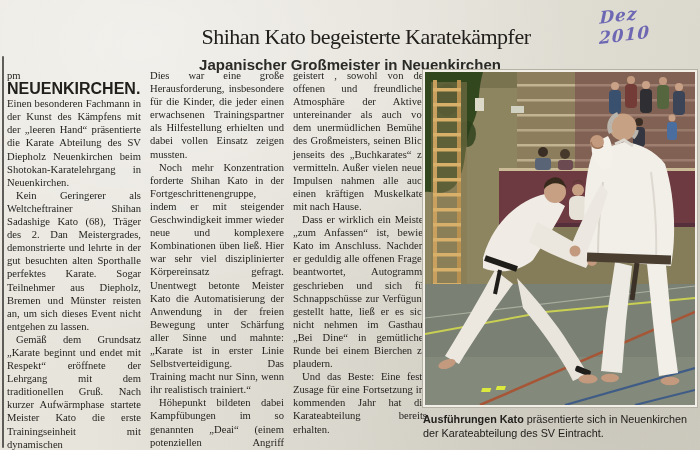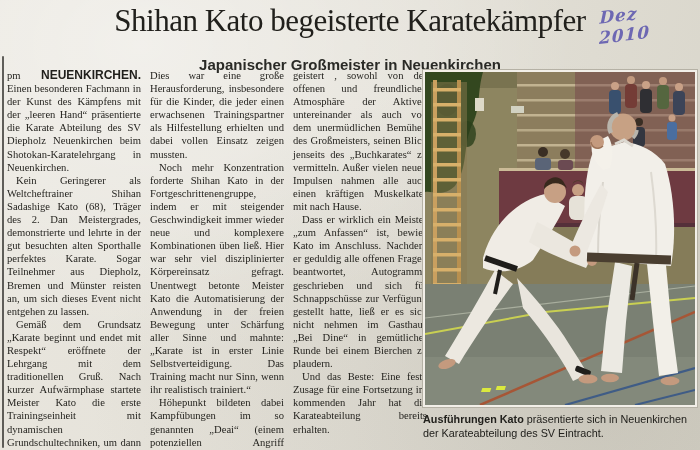--- a/index.html
+++ b/index.html
@@ -19,41 +19,41 @@
     position:absolute;left:2px;top:56px;width:2px;height:392px;
     background:#3b3a36;opacity:.8;border-radius:1px;
   }
   .handwriting{
     position:absolute;top:2px;right:6px;width:95px;
     font-family:"DejaVu Serif", serif;font-style:italic;font-weight:bold;
     font-size:17px;color:#5a54ae;transform:rotate(-7deg) skewX(-8deg);
     letter-spacing:1px;opacity:.85;
   }
   .headline{
-    position:absolute;top:4px;left:40px;width:620px;margin:0;
+    position:absolute;top:4px;left:40px;width:620px;margin:16px;
     font-family:"Liberation Serif", serif;font-weight:normal;
-    font-size:31px;line-height:34px;color:#21201c;text-align:center;
+    font-size:22px;line-height:34px;color:#21201c;text-align:center;
     letter-spacing:-.5px;
   }
   .subheadline{
     position:absolute;top:56px;left:40px;width:620px;margin:0;
     font-family:"Liberation Sans", sans-serif;font-weight:bold;
     font-size:15px;color:#2a2a26;text-align:center;
   }
   .columns{
     position:absolute;left:7px;top:69px;width:420px;height:378px;
     display:flex;gap:9px;
   }
   .col{
     flex:1 1 0;font-size:10.6px;line-height:13.1px;color:#201f1b;
     text-align:justify;hyphens:auto;-webkit-hyphens:auto;
   }
   .col p{margin:0;}
   .col p + p{text-indent:9px;}
-  .lead-in{font-family:"Liberation Sans", sans-serif;font-weight:bold;font-size:12px;}
+  .lead-in{font-family:"Liberation Sans", sans-serif;font-weight:bold;font-size:16px;}
   .photo-wrap{
     position:absolute;left:423px;top:70px;width:274px;height:337px;
     background:#f2efe8;padding:2px;box-sizing:border-box;
     box-shadow:0 0 0 1px #b5b1a5;
   }
   .photo-wrap svg{display:block;}
   .caption{
     position:absolute;left:423px;top:412px;width:274px;height:32px;
     font-family:"Liberation Sans", sans-serif;font-size:10.8px;
     line-height:14px;color:#22211d;

